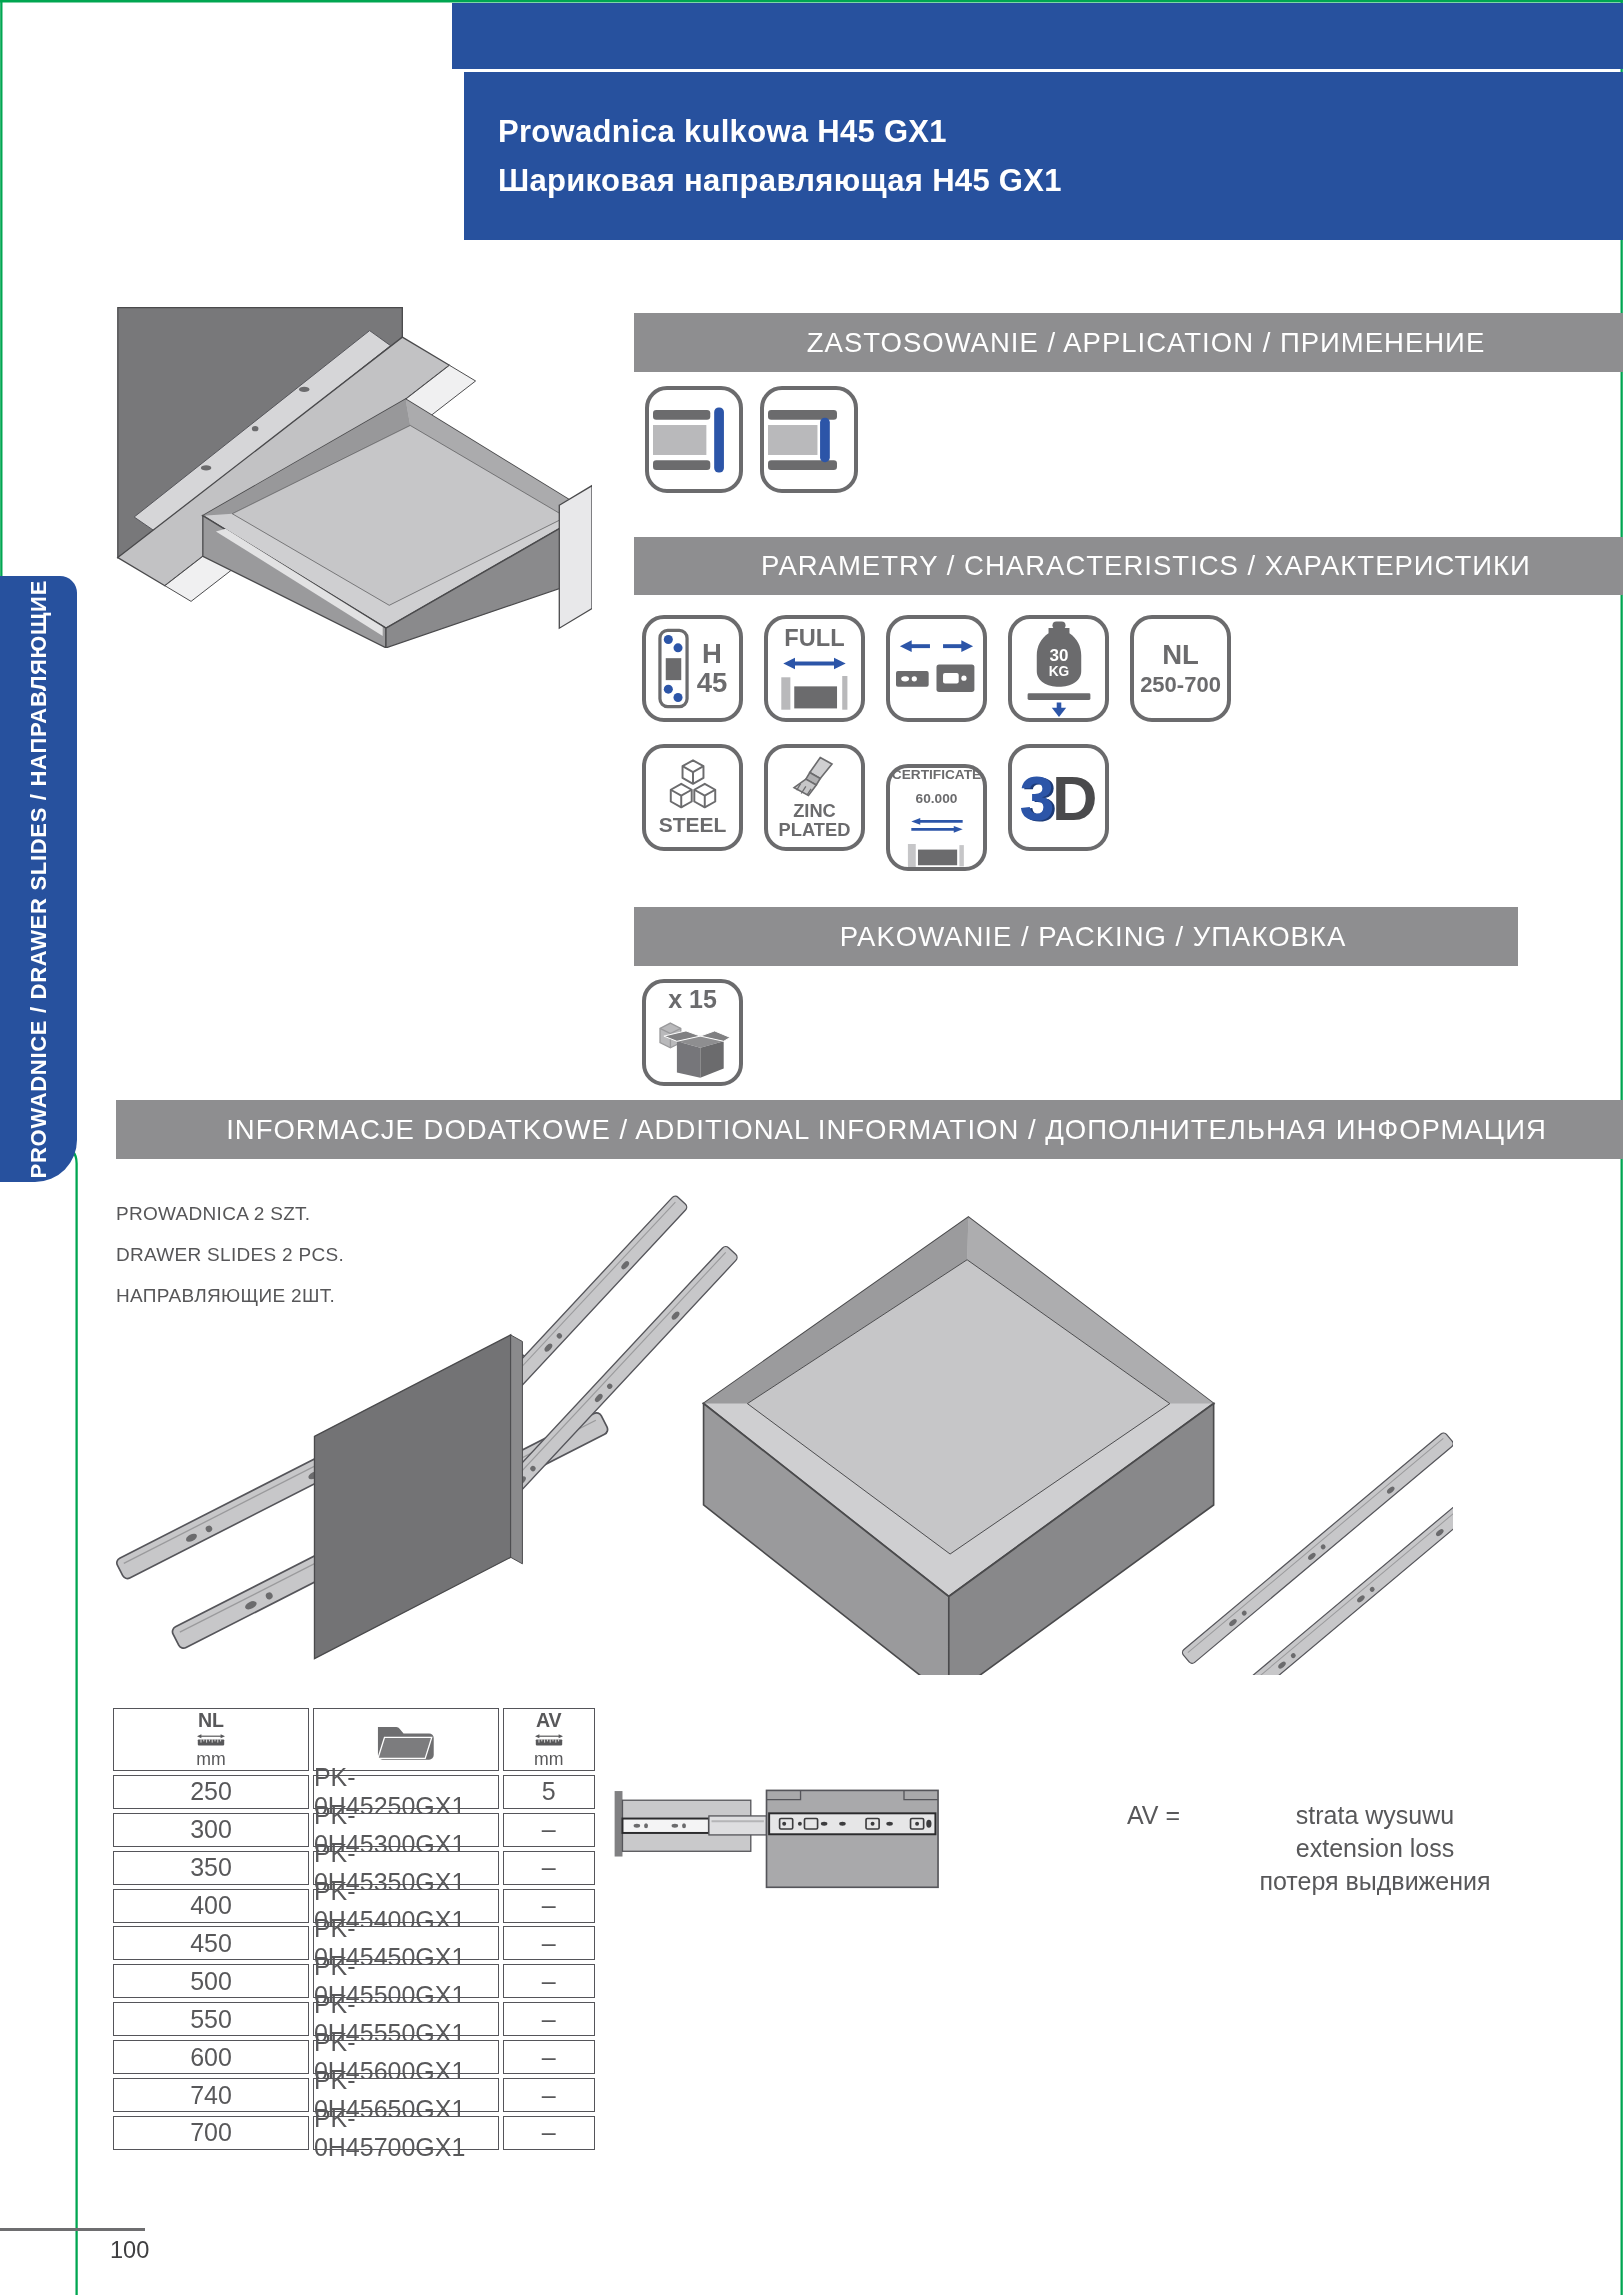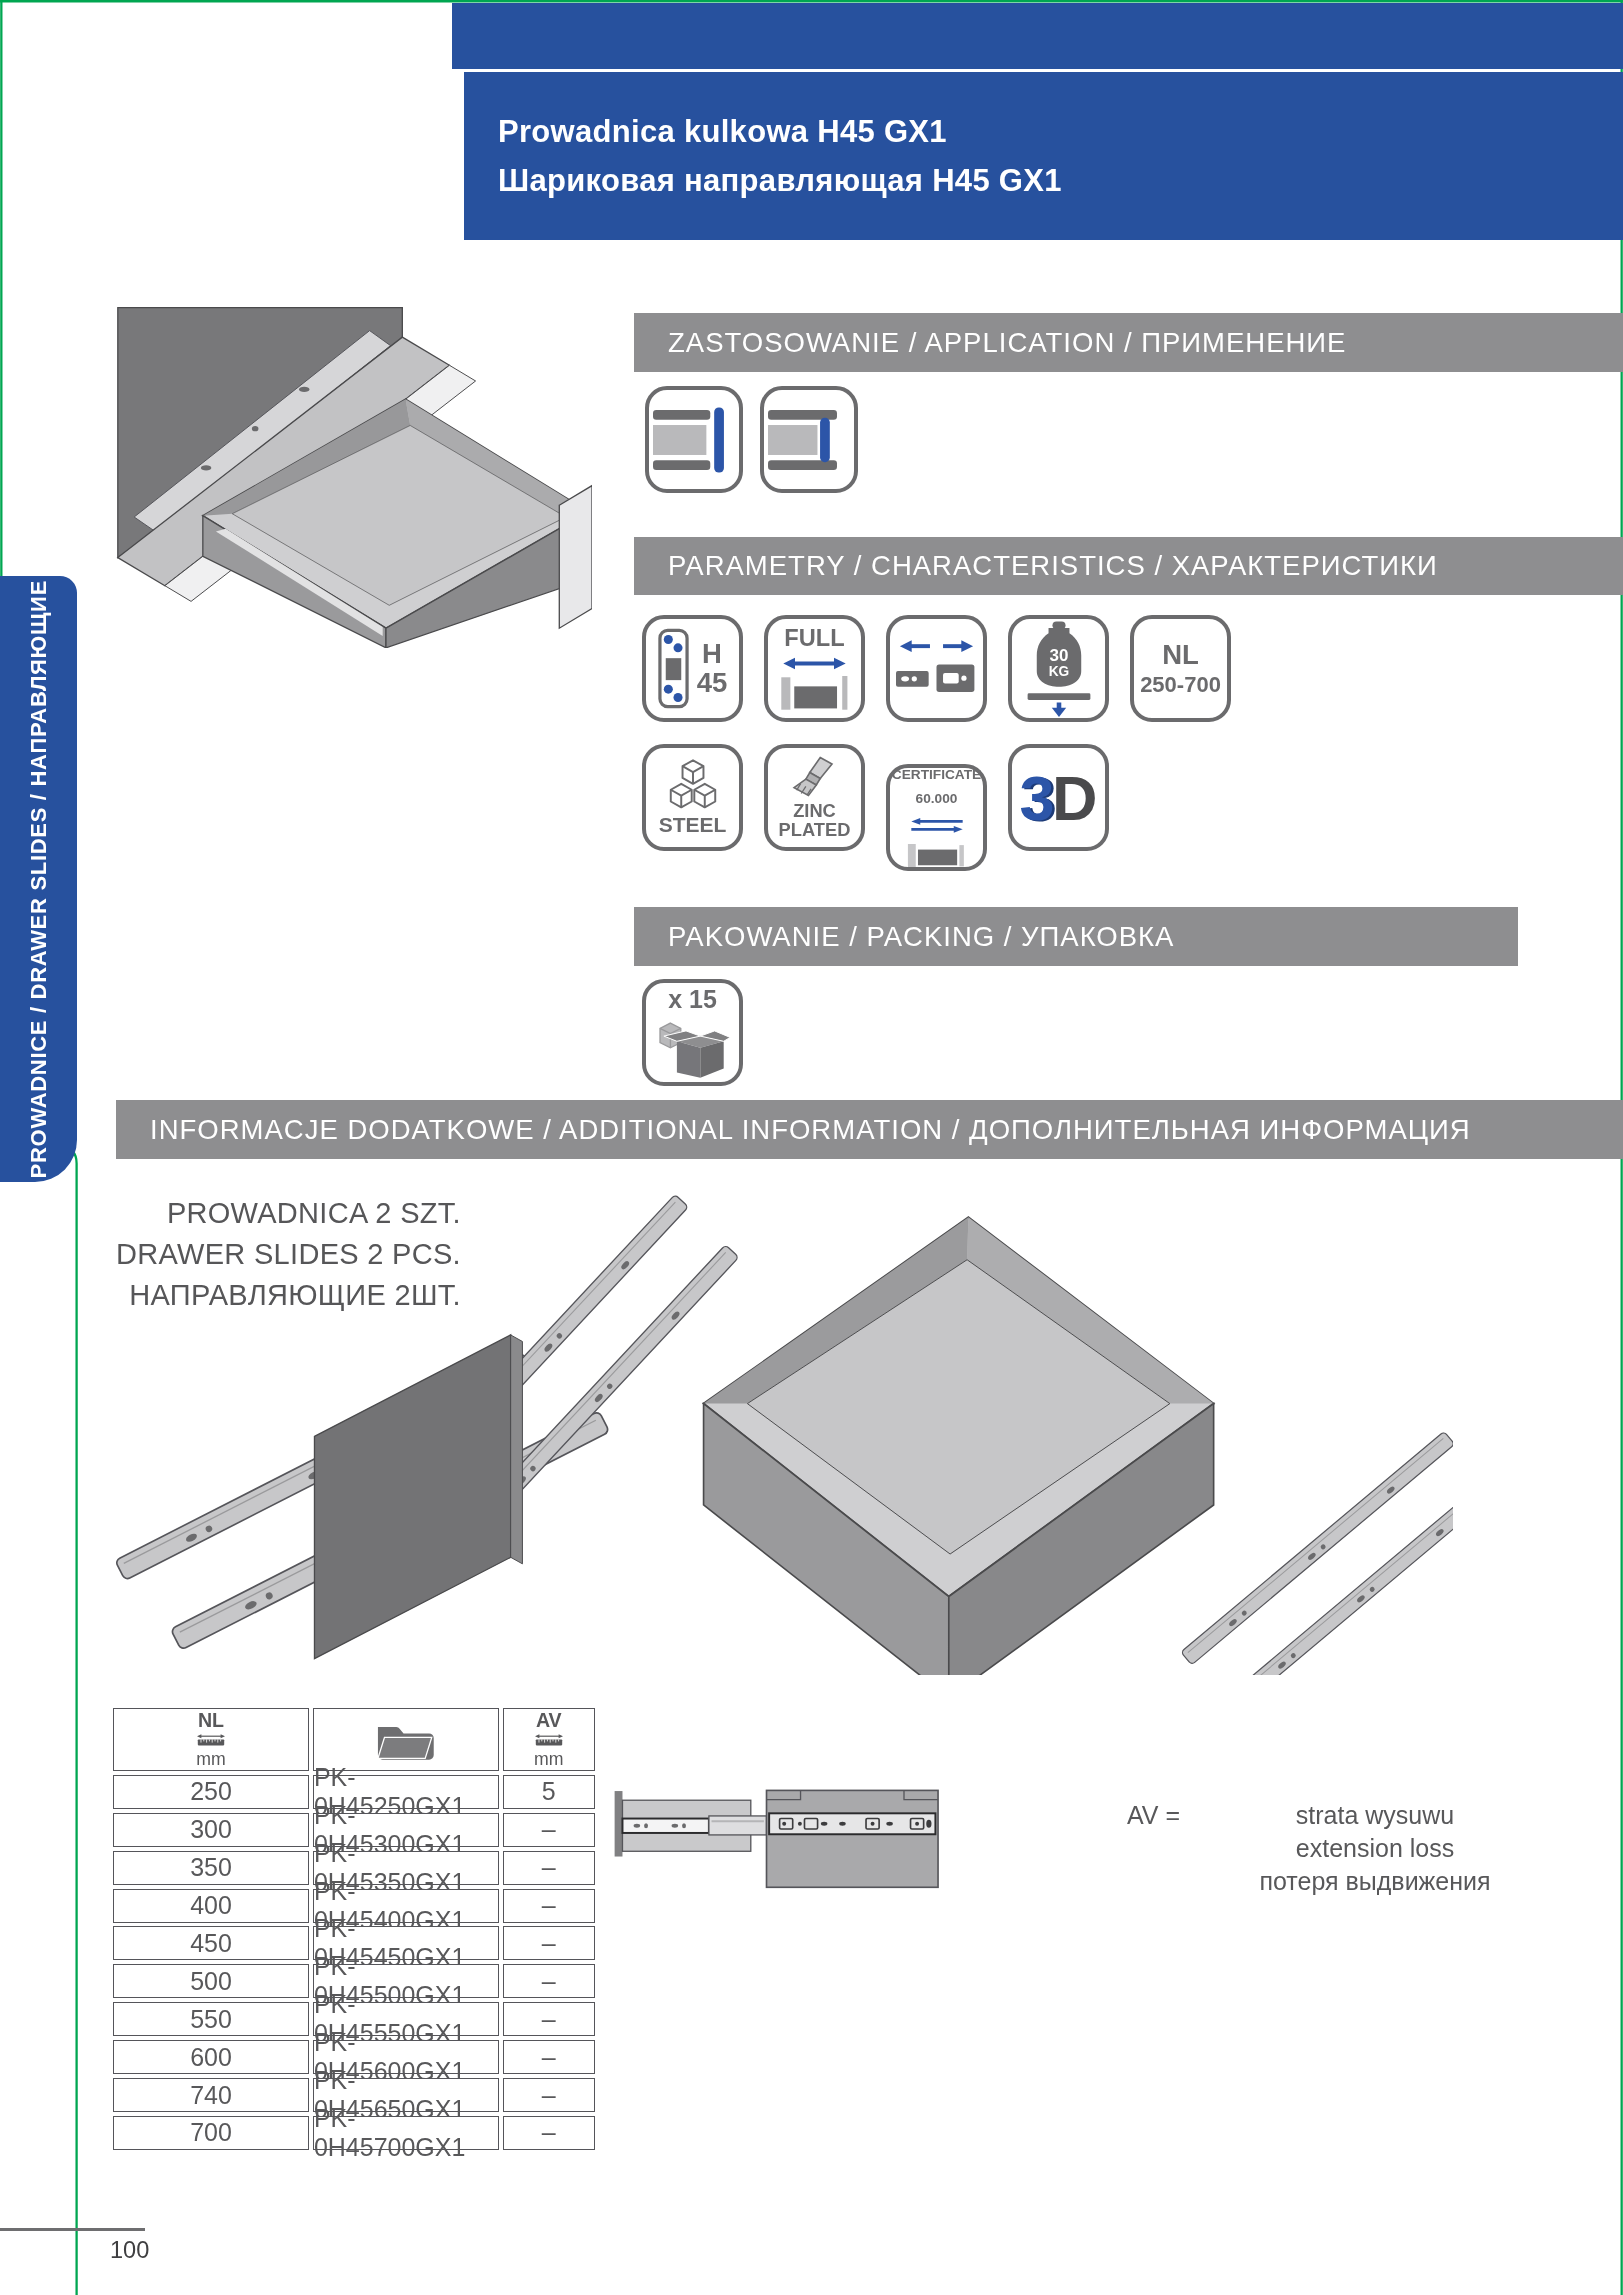--- a/index.html
+++ b/index.html
@@ -1,34 +1,34 @@
 <!DOCTYPE html>
 <html style="font-size:10.5px"><head>
 <meta charset="utf-8">
 <style>
   html,body{margin:0;padding:0;background:#ffffff;}
   .page{position:relative;width:1623px;height:2295px;background:#ffffff;overflow:hidden;
         font-family:"Liberation Sans",sans-serif;color:#58585a;}
   .abs{position:absolute;}
   .blue{background:#27519e;}
   .bar{position:absolute;background:#8e8e90;color:#ffffff;display:flex;align-items:center;
-       padding-left:34px;font-size:27.5px;letter-spacing:1px;box-sizing:border-box;}
+       padding-left:34px;font-size:27.5px;letter-spacing:1px;box-sizing:border-box;justify-content:center;}
   .title-block{display:flex;flex-direction:column;justify-content:center;gap:13px;
                padding-left:34px;box-sizing:border-box;}
   .title-line{color:#ffffff;font-size:31px;font-weight:bold;letter-spacing:0.3px;}
   .side-tab{display:flex;align-items:center;justify-content:center;
             border-radius:0 17px 42px 0;}
   .side-tab span{writing-mode:vertical-rl;transform:rotate(180deg);color:#ffffff;
                  font-size:22px;font-weight:bold;letter-spacing:0.7px;white-space:nowrap;}
   .icon-box{width:101px;height:107px;border:4.6px solid #6b6b6d;border-radius:22px;
             box-sizing:border-box;background:#ffffff;display:flex;flex-direction:column;
             align-items:center;justify-content:center;gap:3.9px;}
   .icon-row{position:absolute;display:flex;gap:21px;}
   .ic-label{color:#6b6b6d;font-weight:bold;text-align:center;line-height:1.05;}
-  .note{font-size:29px;line-height:41px;color:#565658;letter-spacing:0.3px;text-align:right;}
+  .note{font-size:19px;line-height:41px;color:#565658;letter-spacing:0.3px;}
   .tbl{position:absolute;display:grid;grid-template-columns:196px 186px 92px;
        column-gap:3.9px;row-gap:3.9px;}
   .tbl .cell{border:1.6px solid #55555a;background:#ffffff;display:flex;align-items:center;
              justify-content:center;font-size:25px;color:#58585a;box-sizing:border-box;}
   .tbl .head{height:63px;flex-direction:column;gap:1.3px;}
   .tbl .data{height:34px;}
   .hd-label{font-size:19.6px;font-weight:bold;color:#58585a;}
   .hd-unit{font-size:17.7px;color:#58585a;}
   .legend-item{position:relative;padding-left:64px;font-size:25px;line-height:33px;color:#58585a;}
   .legend-key{position:absolute;left:0;top:0;}

